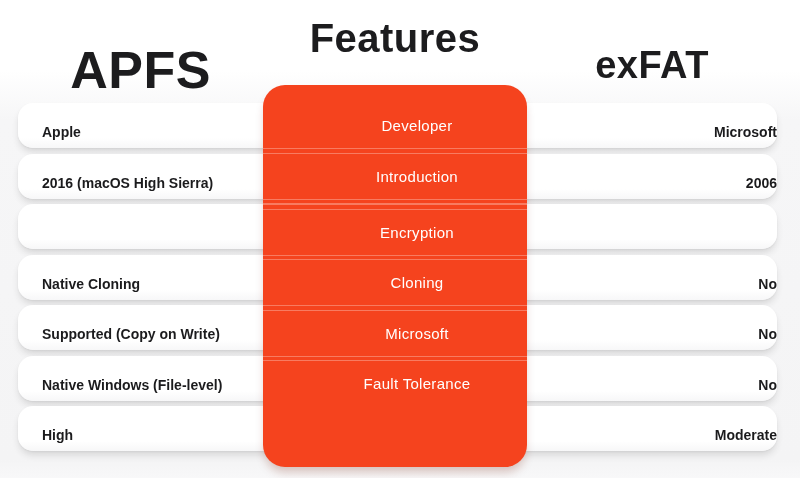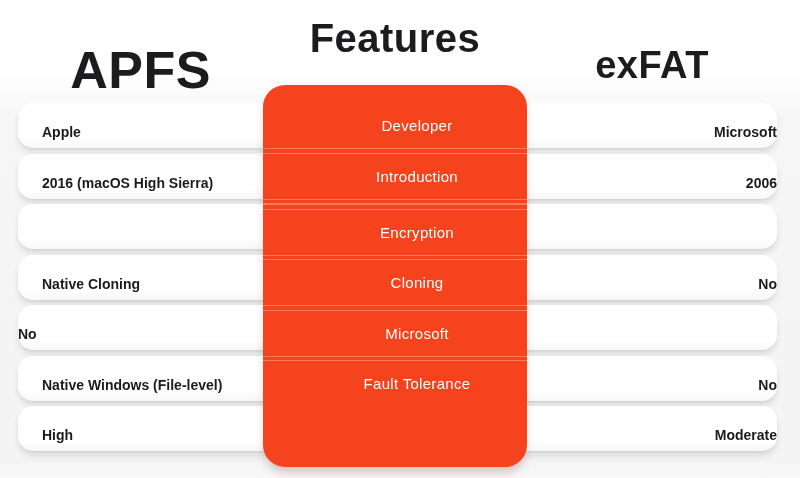--- a/index.html
+++ b/index.html
@@ -105,20 +105,21 @@
       <span class="cell cell-left">2016 (macOS High Sierra)</span>
       <span class="cell cell-right">2006</span>
     </div>
     <div class="row">
     </div>
     <div class="row">
       <span class="cell cell-left">Native Cloning</span>
       <span class="cell cell-right">No</span>
     </div>
     <div class="row">
+      <span class="cell cell-left">Supported (Copy on Write)</span>
       <span class="cell cell-right">No</span>
     </div>
     <div class="row">
       <span class="cell cell-left">Native Windows (File-level)</span>
       <span class="cell cell-right">No</span>
     </div>
     <div class="row">
       <span class="cell cell-left">High</span>
       <span class="cell cell-right">Moderate</span>
     </div>

